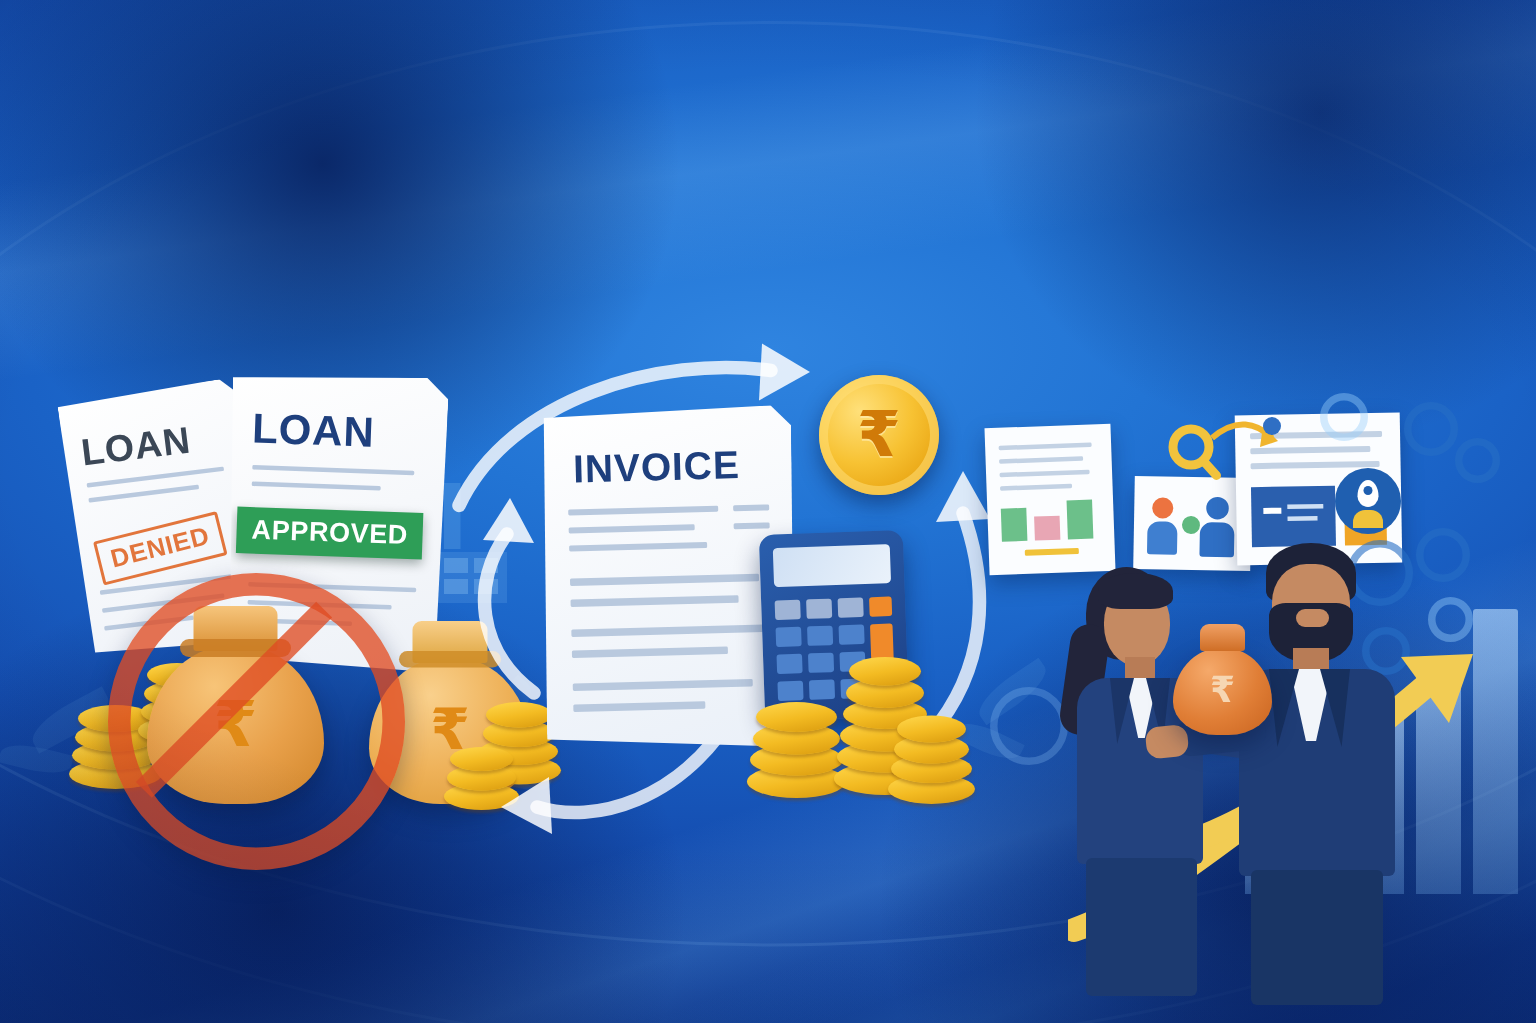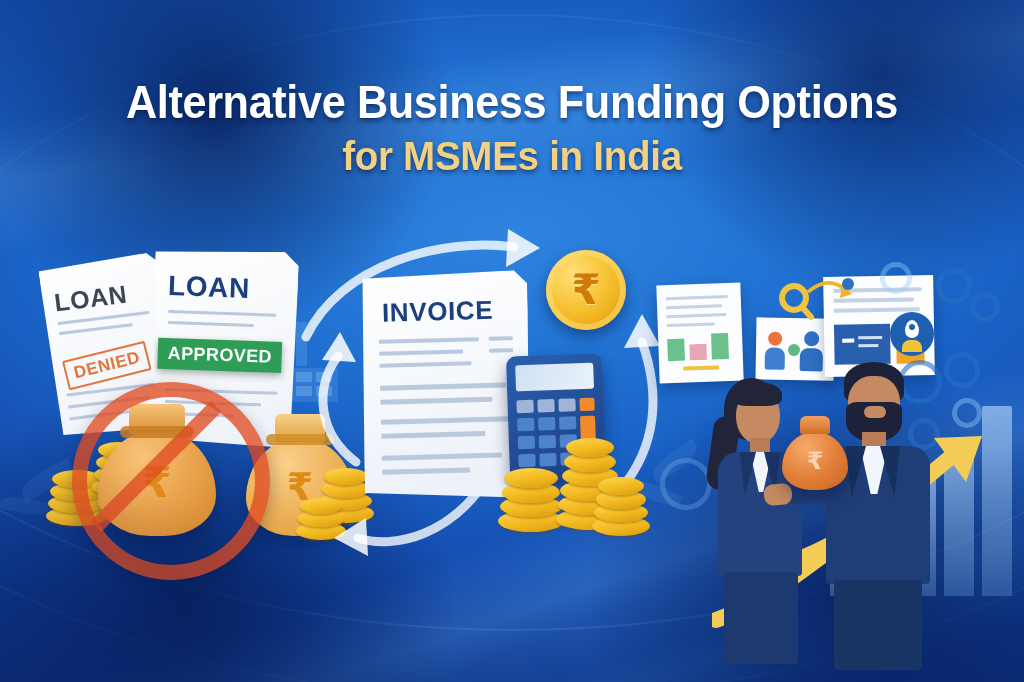--- a/index.html
+++ b/index.html
@@ -260,24 +260,20 @@
   <div class="leaf" style="left:300px;top:470px;width:64px;height:22px;transform:rotate(-48deg);"></div>
   <div class="leaf" style="left:316px;top:506px;width:52px;height:18px;transform:rotate(22deg);"></div>
   <div class="leaf" style="left:648px;top:452px;width:54px;height:18px;transform:rotate(-34deg);"></div>
   <div class="leaf" style="left:636px;top:486px;width:46px;height:16px;transform:rotate(26deg);"></div>
 
   <div class="bg-corner-tl"></div>
   <div class="bg-corner-tr"></div>
   <div class="bg-corner-bl"></div>
   <div class="bg-corner-br"></div>
 
-  <div class="title-wrap">
-    <div class="title-line1">Alternative Business Funding Options</div>
-    <div class="title-line2">for MSMEs in India</div>
-  </div>
 
   <div style="position:absolute;left:252px;top:300px;width:118px;height:110px;">
     <div class="factory" style="left:8px;top:22px;width:11px;height:44px;"></div>
     <div class="factory" style="left:26px;top:14px;width:11px;height:52px;"></div>
     <div class="factory" style="left:44px;top:22px;width:11px;height:44px;"></div>
     <div class="factory" style="left:0px;top:68px;width:86px;height:34px;opacity:.75;"></div>
     <div class="factory" style="left:4px;top:72px;width:16px;height:10px;background:rgba(160,210,250,.30);"></div>
     <div class="factory" style="left:24px;top:72px;width:16px;height:10px;background:rgba(160,210,250,.30);"></div>
     <div class="factory" style="left:44px;top:72px;width:16px;height:10px;background:rgba(160,210,250,.30);"></div>
     <div class="factory" style="left:64px;top:72px;width:16px;height:10px;background:rgba(160,210,250,.30);"></div>

